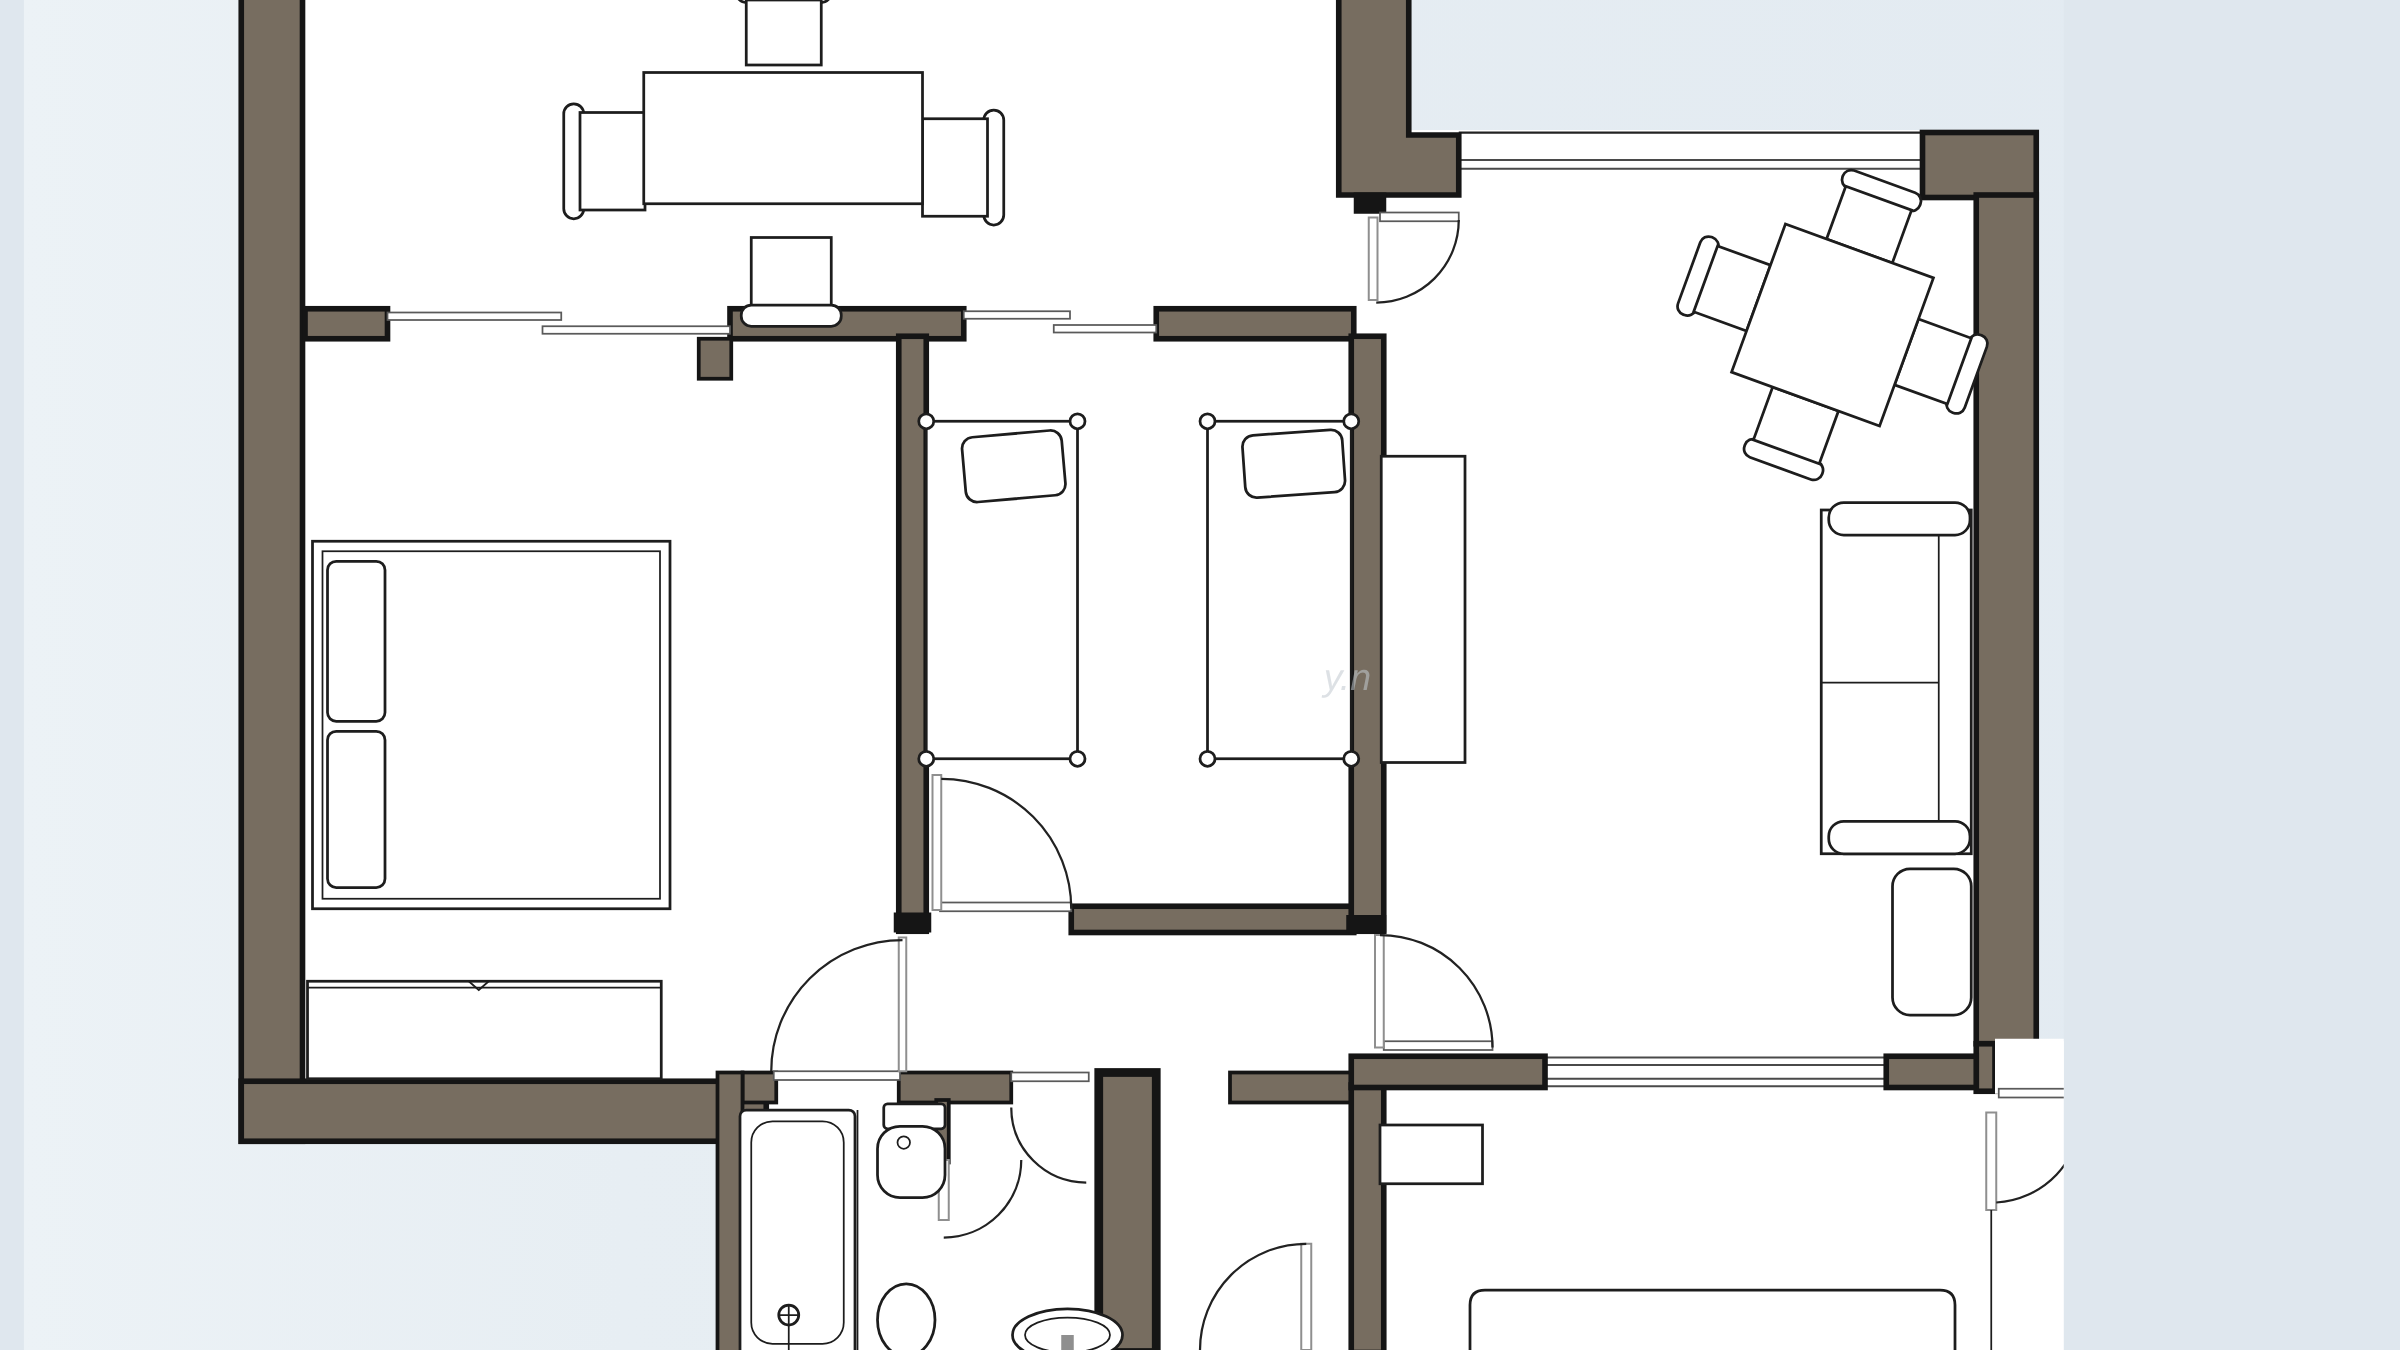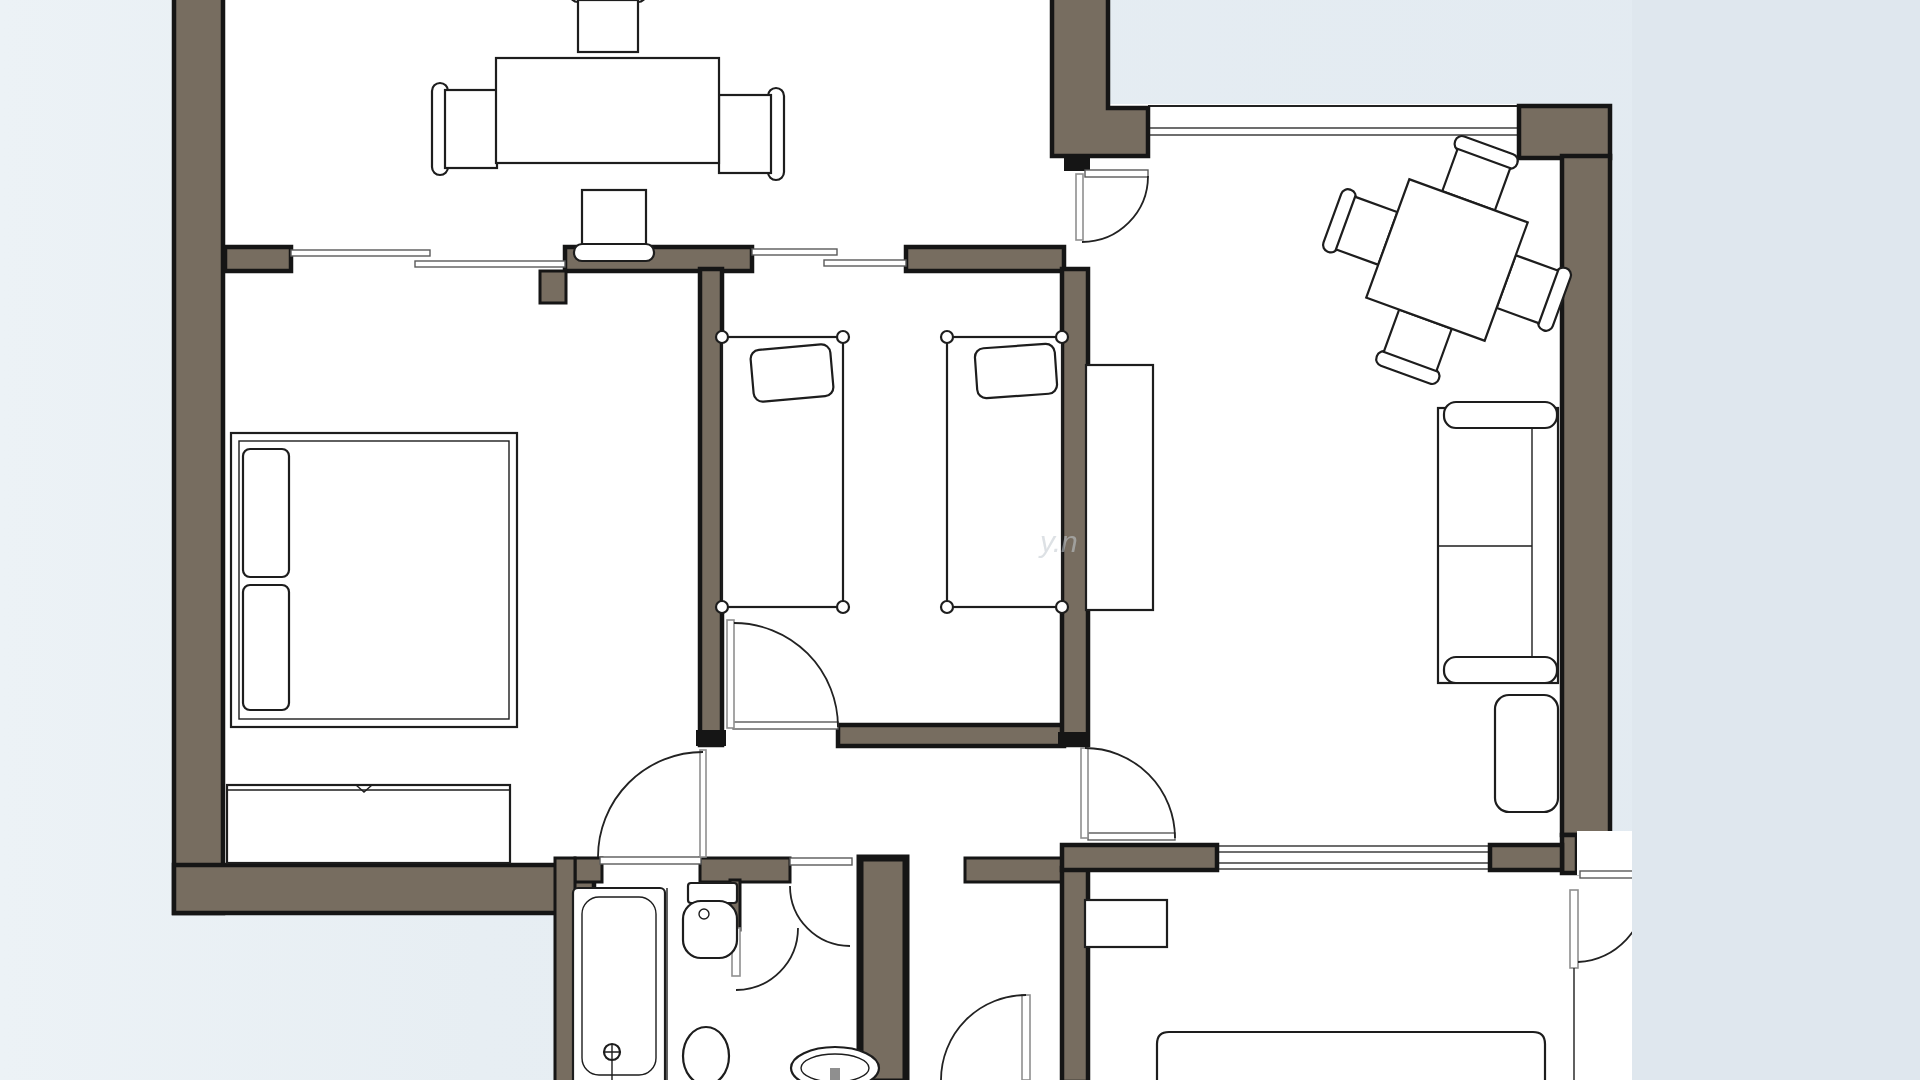--- a/index.html
+++ b/index.html
@@ -1,17 +1,17 @@
 <!DOCTYPE html>
 <html style="--wall: #776d60; --wall-edge: #151515; --line: #1d1d1d; --wm: #c3cad0;"><head>
 <meta charset="utf-8">
 <style>
   html,body{margin:0;padding:0;background:#dfe7ee;}
   .stage{position:relative;width:1632px;height:1080px;overflow:hidden;
-         font-family:"Liberation Sans", sans-serif;}
+         font-family:"Liberation Sans", sans-serif;padding-left:19px;}
   svg{display:block}
   .wall{fill:var(--wall);stroke:var(--wall-edge);stroke-width:4.5px;}
   .wallthin{fill:var(--wall);stroke:var(--wall-edge);stroke-width:3px;}
   .wallblack{fill:var(--wall);stroke:var(--wall-edge);stroke-width:7px;}
   .cap{fill:var(--wall-edge);stroke:none;}
   .furn{fill:#ffffff;stroke:var(--line);stroke-width:2.2px;}
   .furnthin{fill:none;stroke:var(--line);stroke-width:1.4px;}
   .sill{fill:#ffffff;stroke:#5a5a5a;stroke-width:1.4px;}
   .leaf{fill:#ffffff;stroke:#8f8f8f;stroke-width:1.6px;}
   .arc{fill:none;stroke:#222;stroke-width:1.8px;}

